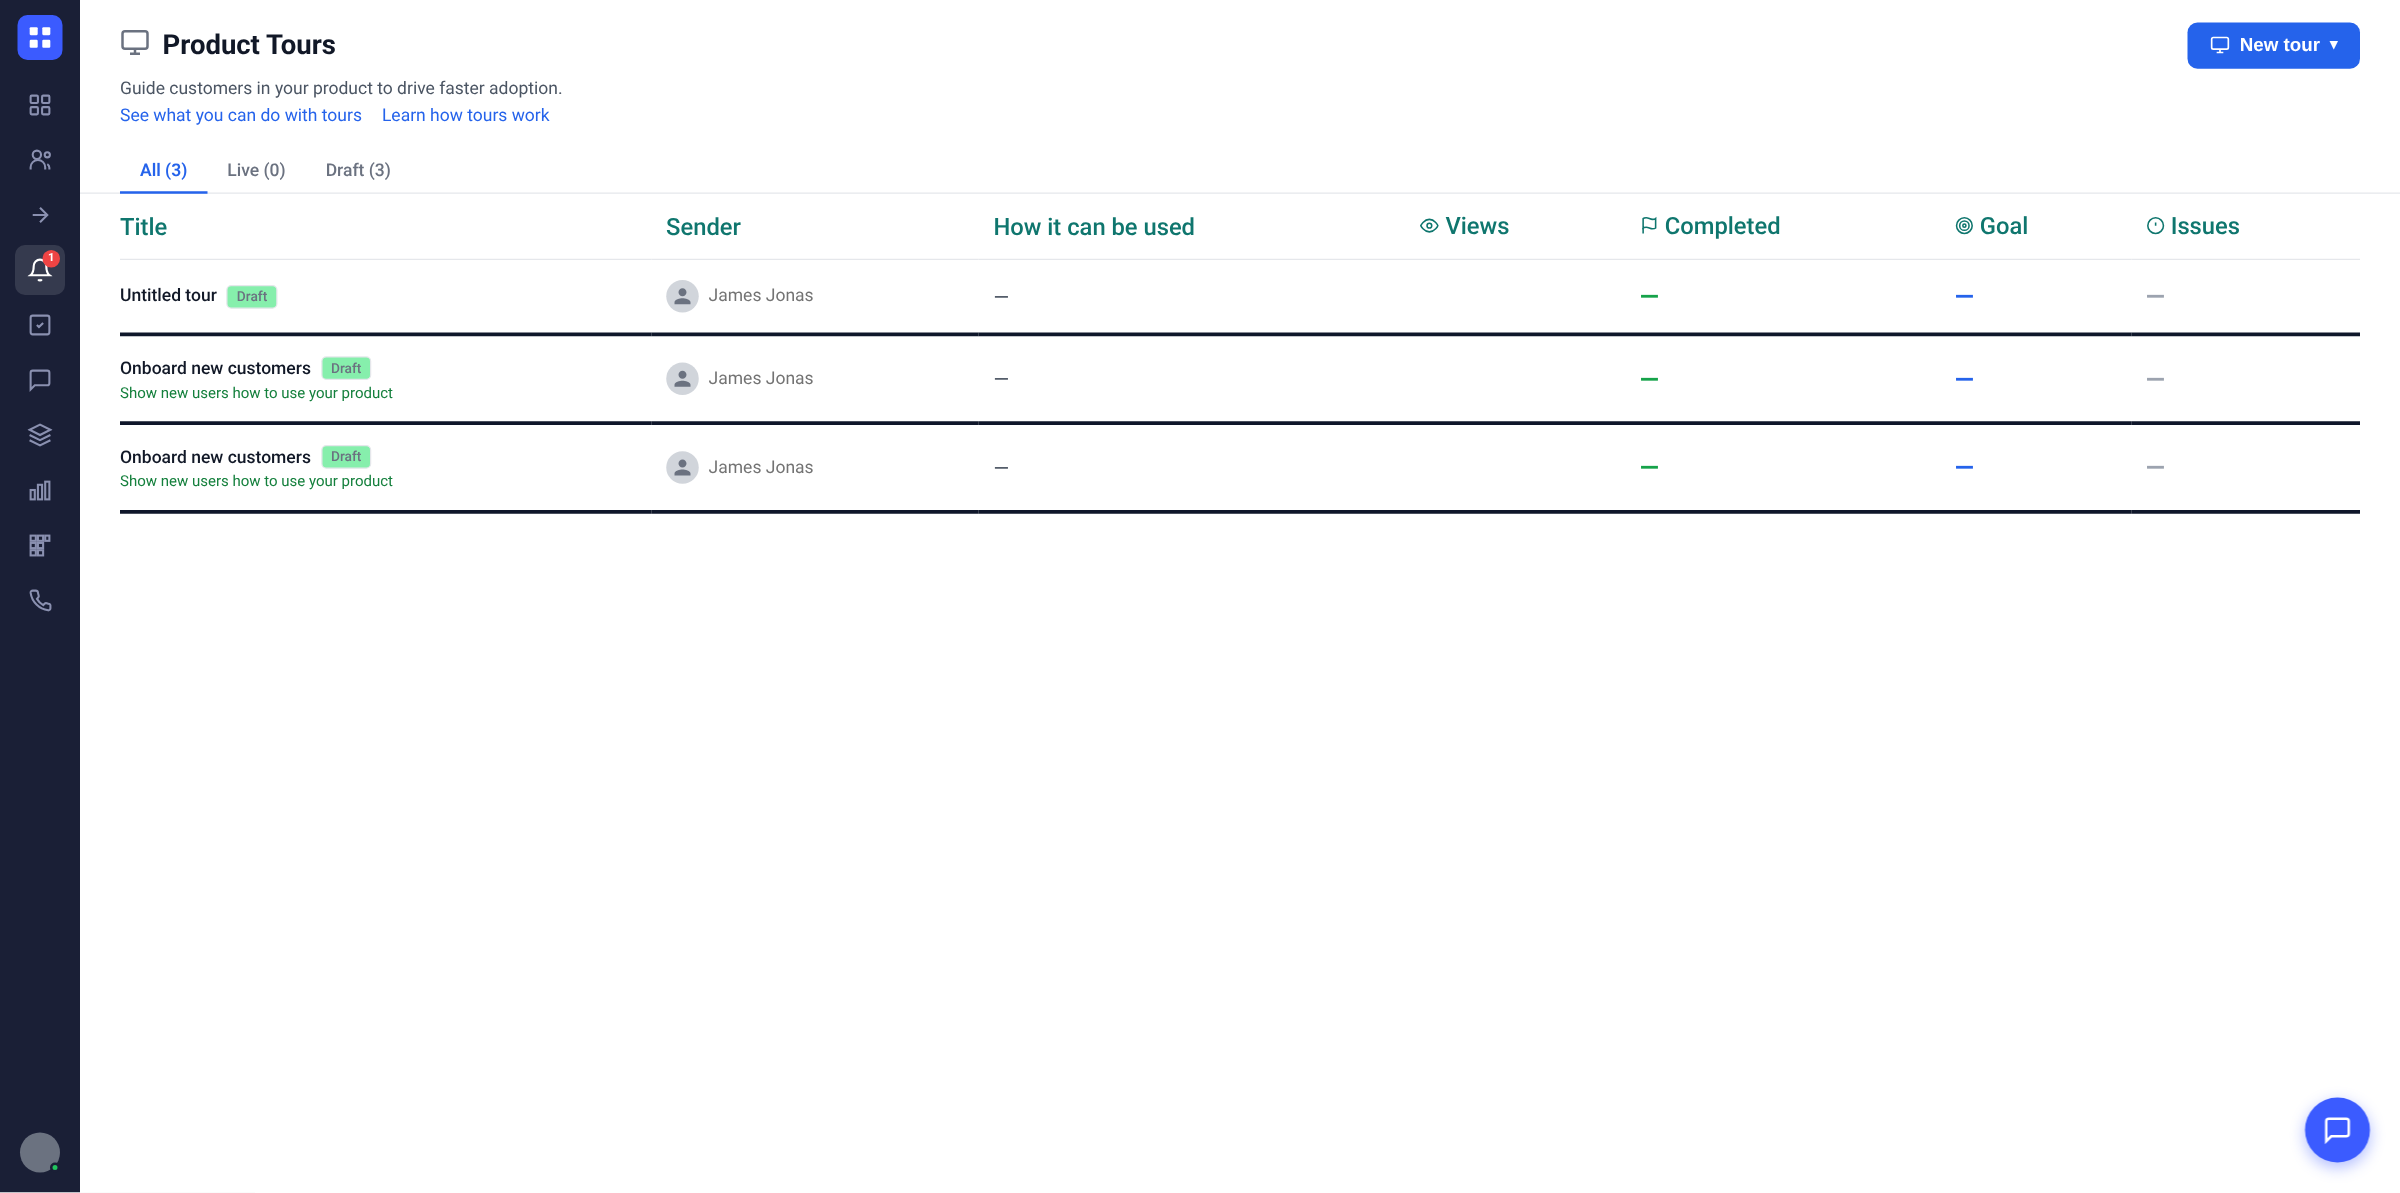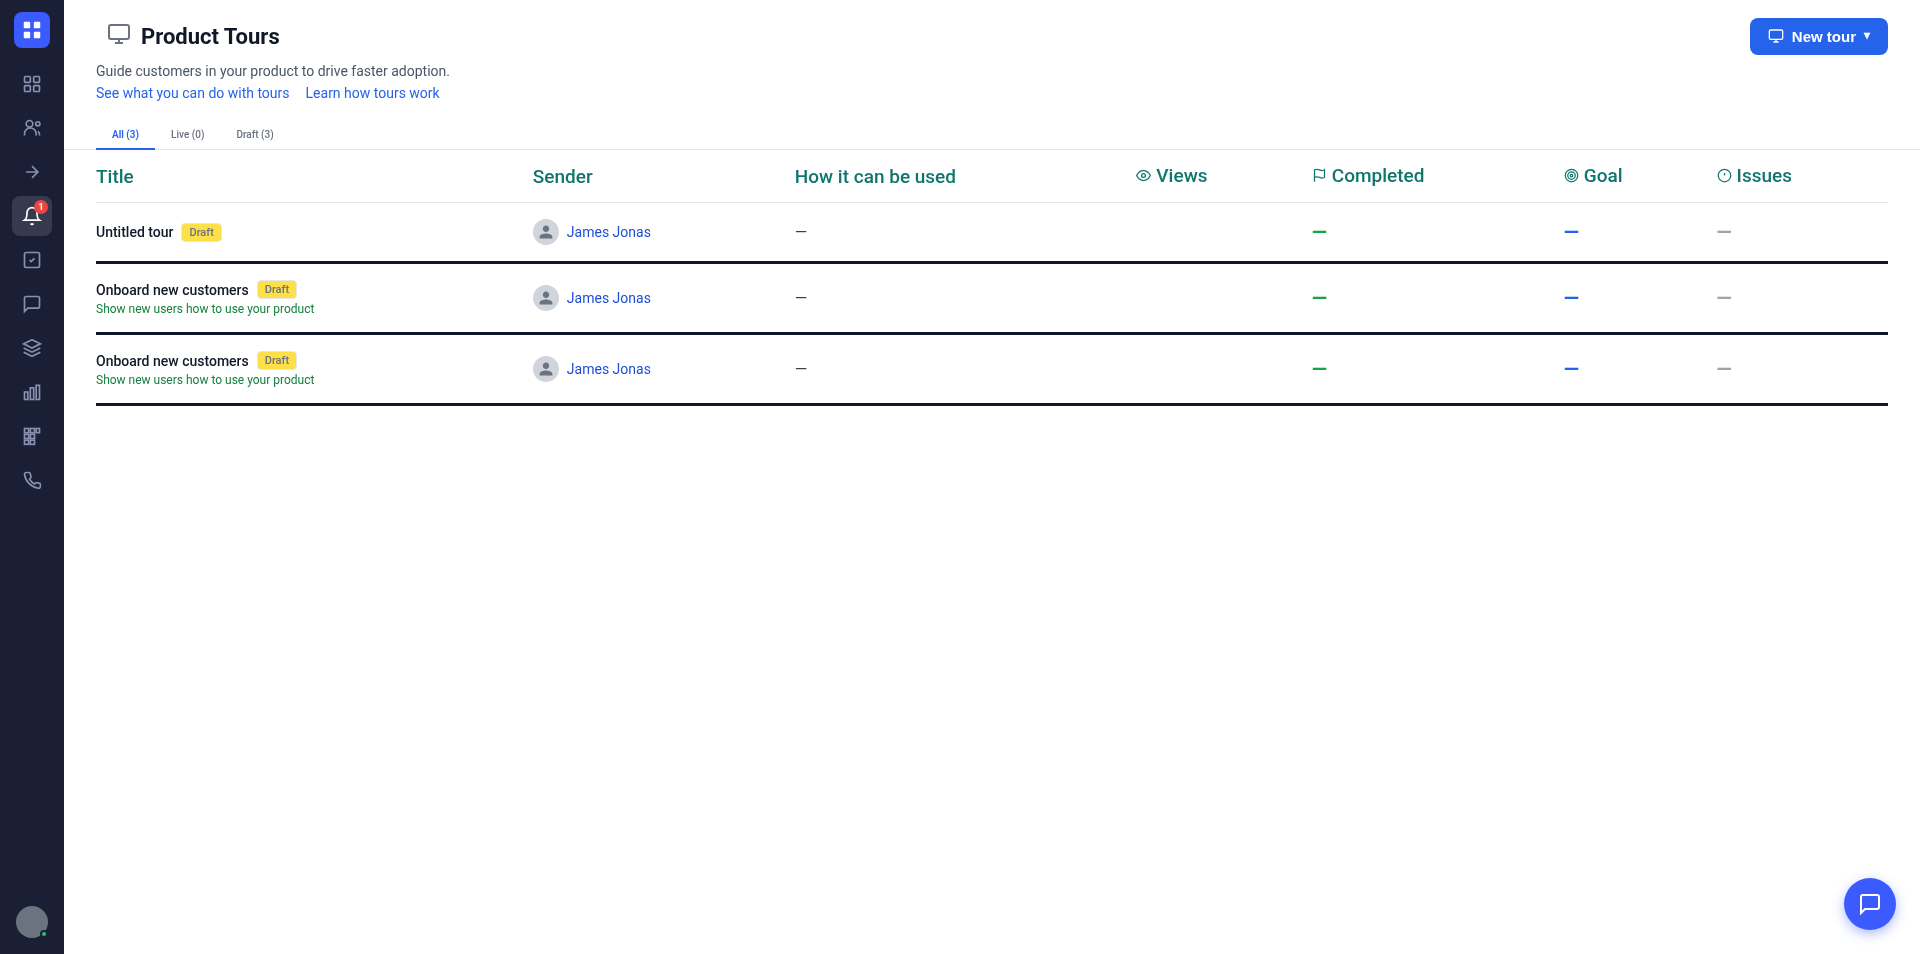--- a/index.html
+++ b/index.html
@@ -73,21 +73,20 @@
       background: #fff;
       overflow-y: auto;
     }
 
     
     .header {
       display: flex;
       align-items: center;
       justify-content: space-between;
       padding: 18px 32px 0;
-      margin-left: 11px;
     }
     .header-title {
       display: flex;
       align-items: center;
       gap: 10px;
       font-size: 22px;
       font-weight: 700;
       color: #111827;
     }
     .header-title svg { width: 24px; height: 24px; color: #6b7280; }
@@ -126,21 +125,21 @@
 
     
     .tabs {
       display: flex;
       gap: 0;
       padding: 20px 32px 0;
       border-bottom: 1px solid #e5e7eb;
     }
     .tab {
       padding: 8px 16px;
-      font-size: 10px;
+      font-size: 14px;
       font-weight: 500;
       color: #6b7280;
       cursor: pointer;
       border-bottom: 2px solid transparent;
       margin-bottom: -1px;
     }
     .tab.active {
       color: #2563eb;
       border-bottom: 2px solid #2563eb;
       font-weight: 600;
@@ -189,35 +188,35 @@
       display: flex;
       align-items: center;
       gap: 8px;
     }
     .tour-subtitle {
       font-size: 12px;
       color: #15803d;
       margin-top: 3px;
     }
     .draft-badge {
-      background: #fde047;
+      background: #86efac;
       color: #6b7280;
       font-size: 11px;
       font-weight: 500;
       border-radius: 4px;
       padding: 2px 7px;
       border: 1px solid #e5e7eb;
     }
 
     
     .sender-cell {
       display: flex;
       align-items: center;
       gap: 8px;
-      color: #1d4ed8;
+      color: #737373;
     }
     .sender-avatar {
       width: 26px; height: 26px;
       background: #d1d5db;
       border-radius: 50%;
       flex-shrink: 0;
       display: flex;
       align-items: center;
       justify-content: center;
       color: #6b7280;

